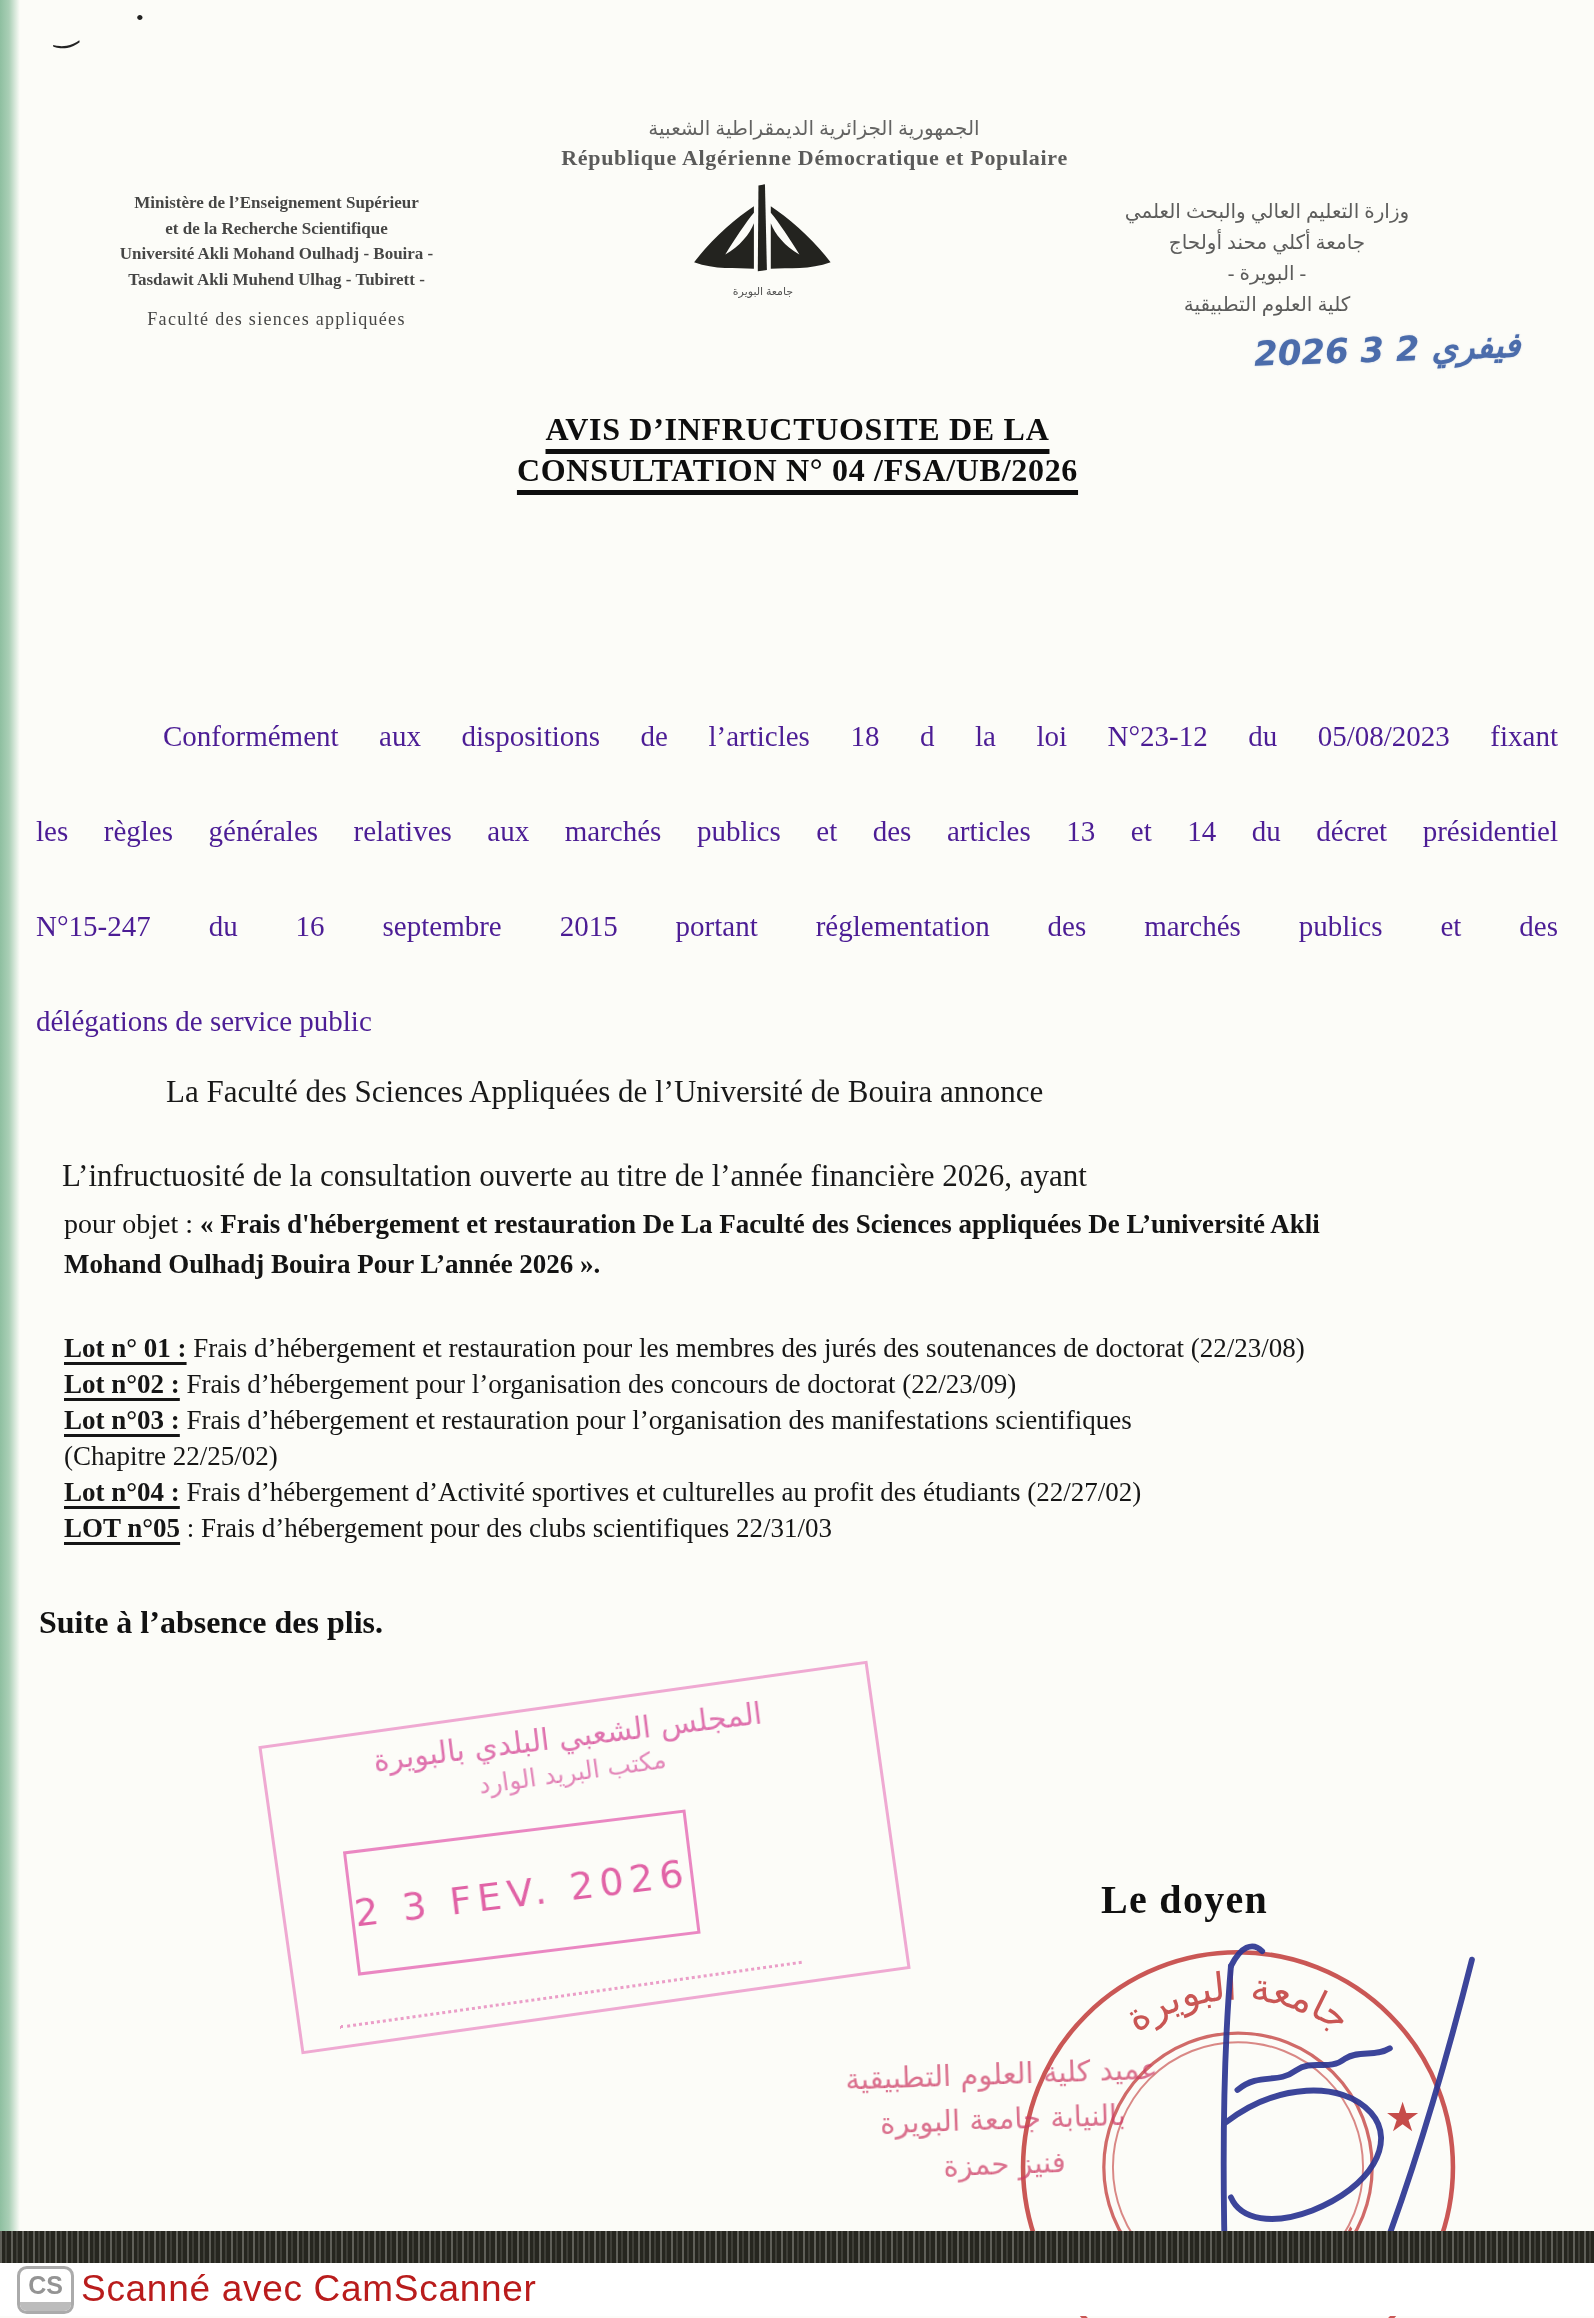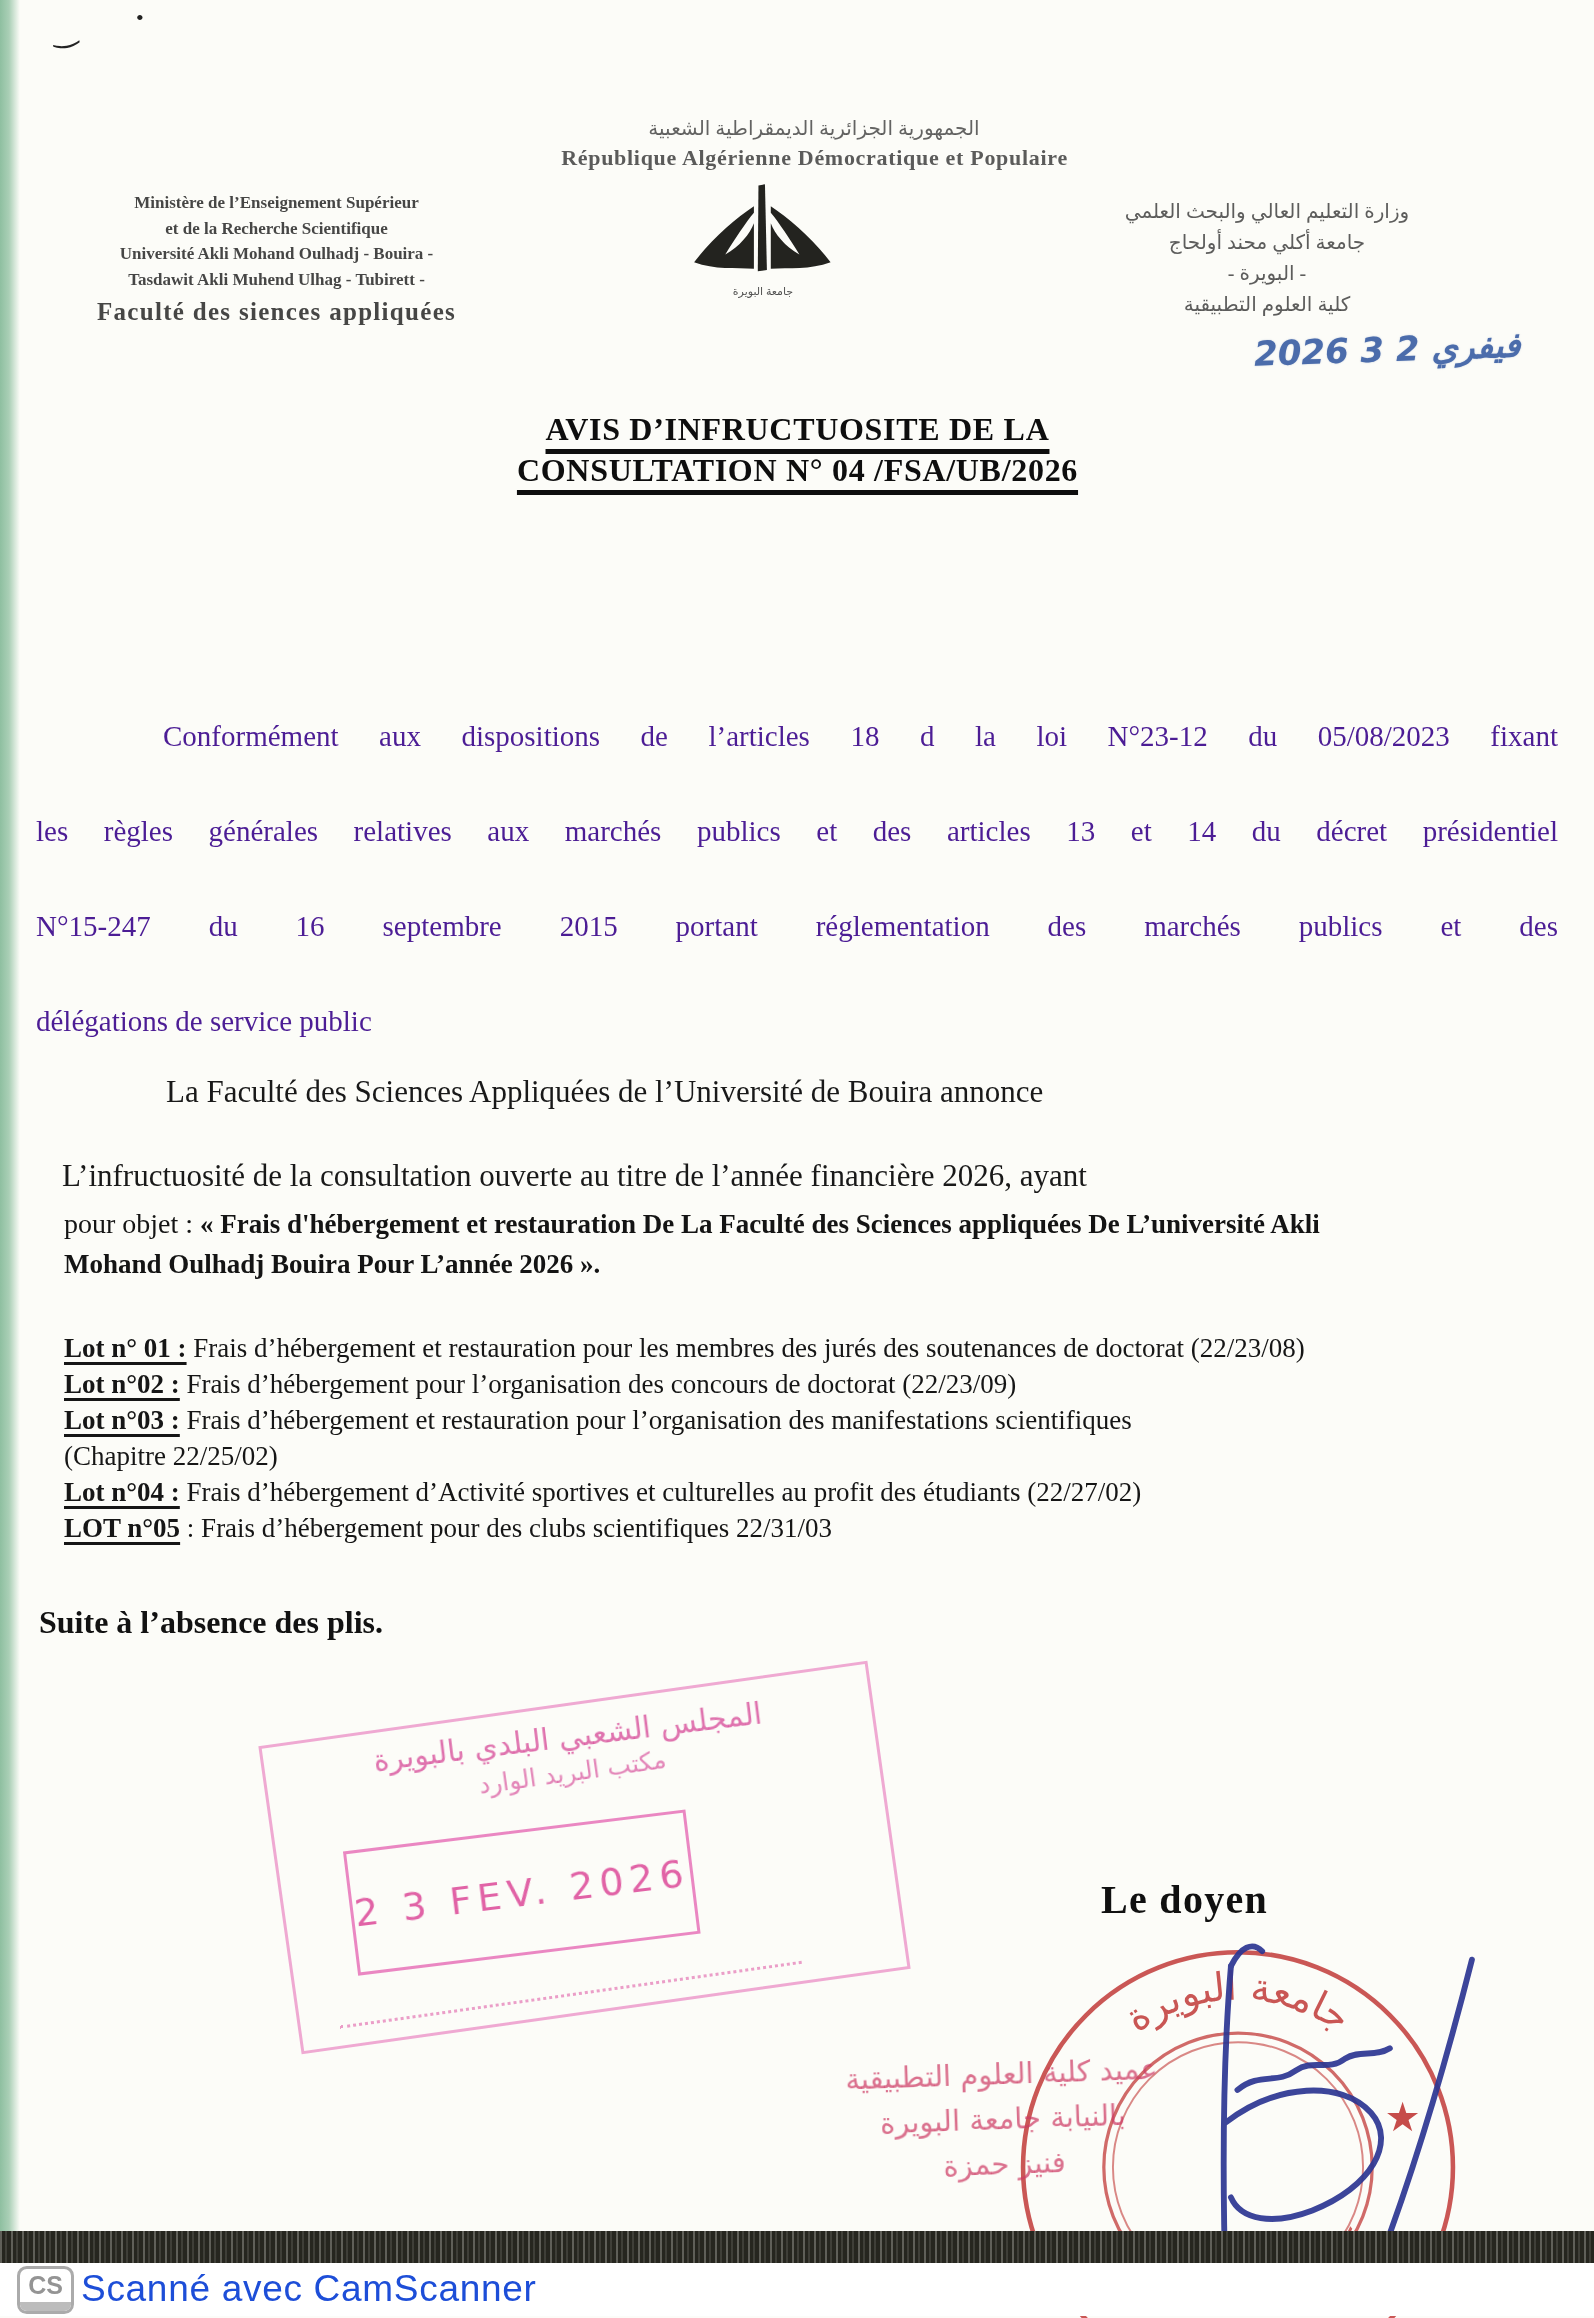--- a/index.html
+++ b/index.html
@@ -19,21 +19,21 @@
 
   
   .arabic-republic{left:358px;top:116px;width:912px;text-align:center;
     font-size:20px;color:rgba(40,40,40,.72);letter-spacing:0.7px;filter:blur(0.4px);direction:rtl;}
   .french-republic{left:313px;top:145px;width:1003px;text-align:center;
     font-size:22px;font-weight:700;color:rgba(45,45,45,.78);filter:blur(0.3px);letter-spacing:0.7px;}
   .header-left{left:65px;top:190px;width:423px;text-align:center;
     color:rgba(38,38,38,.85);filter:blur(0.3px);line-height:1.5;}
   .header-left .l12{font-size:17px;font-weight:700;}
   .header-left .l34{font-size:17px;font-weight:700;}
-  .header-left .l5{font-size:25px;font-weight:700;letter-spacing:1.3px;margin-top:1px;}
+  .header-left .l5{font-size:18px;font-weight:400;letter-spacing:1.3px;margin-top:14px;}
   .logo-wrap{left:685px;top:184px;width:156px;text-align:center;}
   .logo-caption{font-size:11px;color:rgba(40,40,40,.8);margin-top:1.3px;direction:rtl;}
   .header-right{left:1016px;top:196px;width:502px;text-align:center;direction:rtl;
     font-size:20px;color:rgba(40,40,40,.75);filter:blur(0.5px);line-height:1.55;}
 
   
   .handwritten{left:1254px;top:329px;font-size:34px;font-weight:700;font-style:italic;
     color:#4b6cab;transform:rotate(-2deg);letter-spacing:2px;text-shadow:0 0 1.3px rgba(75,108,171,.5);
     font-family:"DejaVu Sans",sans-serif;}
   .handwritten span{margin-right:11.7px;}
@@ -84,21 +84,21 @@
   
   .dark-strip{left:0;top:2231px;width:1595px;height:33px;background-color:#26261f;
     background-image:repeating-linear-gradient(90deg,rgba(245,245,238,.28) 0 2px,transparent 2px 5.2px,rgba(245,245,238,.12) 5.2px 7.2px,transparent 7.2px 11px);}
   .footer{left:0;top:2263px;width:1595px;height:53px;background:#ffffff;
     font-family:"Liberation Sans","DejaVu Sans",sans-serif;}
   .cs-icon{position:absolute;left:17px;top:3.3px;width:51px;height:42px;
     border:3.9px solid #ababab;border-radius:9.8px;background:#fff;overflow:hidden;}
   .cs-icon .cs-txt{position:absolute;left:0;top:1.3px;width:100%;text-align:center;
     font-size:25px;font-weight:700;color:#949494;}
   .cs-icon .cs-bar{position:absolute;left:0;bottom:0;width:100%;height:9.8px;background:#bcbcbc;}
-  .footer-text{position:absolute;left:81px;top:5.2px;font-size:37px;color:#1d4ed8;letter-spacing:0.7px;}
+  .footer-text{position:absolute;left:81px;top:5.2px;font-size:37px;color:#b91c1c;letter-spacing:0.7px;}
 </style>
 </head>
 <body>
 
 <div class="page">
 
   <div class="abs green-edge"></div>
   <div class="abs corner-mark-1">‿</div>
   <div class="abs corner-mark-2">•</div>
 

